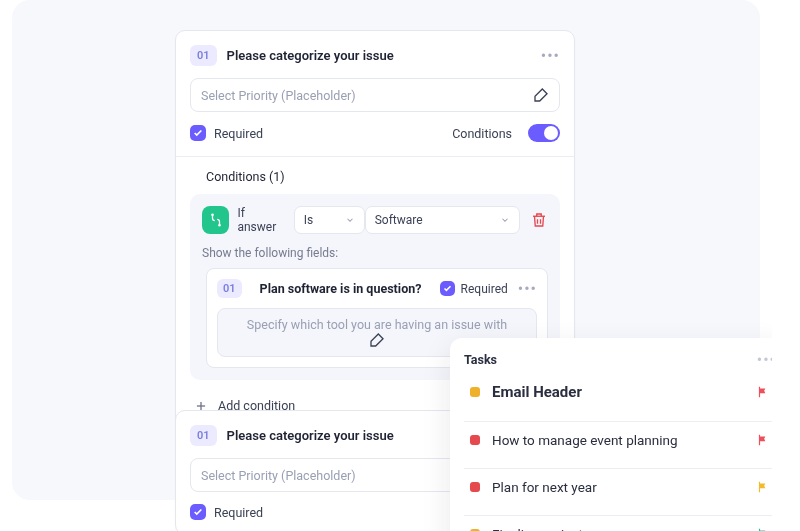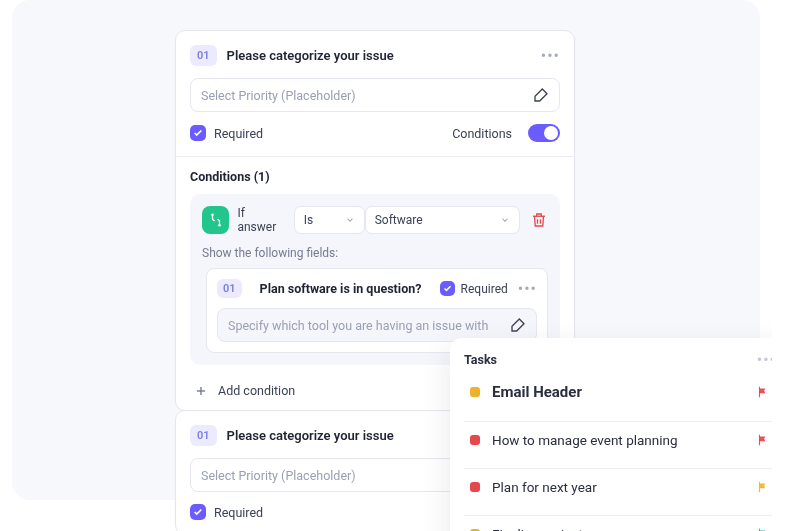--- a/index.html
+++ b/index.html
@@ -32,36 +32,36 @@
   .input-shell{margin-top:12px;display:flex;align-items:center;border:1px solid var(--border);border-radius:8px;padding:8px 10px;background:#fff;}
   .placeholder{flex:1;color:var(--muted2);font-size:12.5px;}
   .edit-icon{width:16px;height:16px;color:#3c4256;}
   .check-req{display:flex;align-items:center;gap:8px;margin-top:12px;font-size:12.5px;color:#3c4256;}
   .chk{width:16px;height:16px;border-radius:5px;background:var(--indigo);display:flex;align-items:center;justify-content:center;}
   .cond-row{display:flex;align-items:center;gap:16px;}
   .cond-label{font-size:12.5px;color:#3c4256;}
   .switch{width:32px;height:18px;border-radius:10px;background:var(--indigo);position:relative;cursor:pointer;}
   .switch::after{content:"";position:absolute;right:2px;top:2px;width:14px;height:14px;border-radius:50%;background:#fff;}
   .hr{height:1px;background:var(--border-light);margin:14px -14px 12px -14px;}
-  .section-title{font-size:12.5px;font-weight:700;margin-bottom:10px;}
+  .section-title{font-size:12.5px;font-weight:400;margin-bottom:10px;margin-left:16px;}
   .cond-panel{background:var(--soft);border-radius:10px;padding:12px;}
   .chip-green{width:28px;height:28px;border-radius:8px;background:var(--green);display:flex;align-items:center;justify-content:center;margin-right:8px;}
   .if-label{font-size:12px;color:#3c4256;margin-right:8px;}
   .select{display:flex;align-items:center;justify-content:space-between;background:#fff;border:1px solid var(--border);border-radius:7px;padding:6px 9px;font-size:12px;color:#3c4256;cursor:pointer;}
   .select .chev{color:#9aa0b4;}
   .sel-op{width:72px;margin-right:0;}
   .sel-val{width:158px;}
   .trash{color:var(--red);width:18px;height:18px;margin-left:10px;cursor:pointer;}
   .sub-label{font-size:12px;color:#767b90;margin:12px 0 8px 0;}
   .inner-card{background:#fff;border:1px solid var(--border);border-radius:8px;padding:10px;margin-left:4px;}
   .inner-top{display:flex;align-items:center;}
   .inner-q{font-size:12.5px;font-weight:700;margin-left:8px;}
   .mini-req{display:flex;align-items:center;gap:6px;font-size:12px;color:#3c4256;margin-left:auto;}
   .mini-kebab{color:#a6aabf;margin-left:10px;font-size:16px;letter-spacing:1px;cursor:pointer;}
-  .inner-input{display:flex;align-items:center;border:1px solid var(--border);border-radius:8px;background:var(--soft);margin-top:10px;padding:8px 10px;}
+  .inner-input{display:flex;align-items:center;border:1px solid var(--border);border-radius:8px;background:var(--soft);margin-top:10px;padding:8px 10px;flex-direction:column;}
   .add-cond{display:flex;align-items:flex-end;gap:10px;padding:10px 4px 2px 4px;color:#3c4256;font-size:12.5px;cursor:pointer;margin-top:8px;}
   .plus{width:14px;height:14px;color:#6b7187;}
   
   .form-card2{position:absolute;left:175px;top:410px;width:400px;background:var(--card);border:1px solid var(--border);border-radius:10px;padding:14px;box-shadow:0 1px 2px rgba(20,24,40,.03);}
   
   .tasks{position:absolute;left:450px;top:338px;width:340px;background:#fff;border-radius:12px;box-shadow:var(--panel-shadow);padding:12px 14px 8px 14px;}
   .tasks-title{font-size:12.5px;font-weight:700;color:#2a2e3f;}
   .tasks-kebab{color:#c3c6d4;font-size:16px;letter-spacing:1px;cursor:pointer;}
   .task-list{margin-top:12px;display:flex;flex-direction:column;gap:10px;}
   .task{display:flex;align-items:center;padding:10px 6px;border-top:1px solid var(--border-light);}

